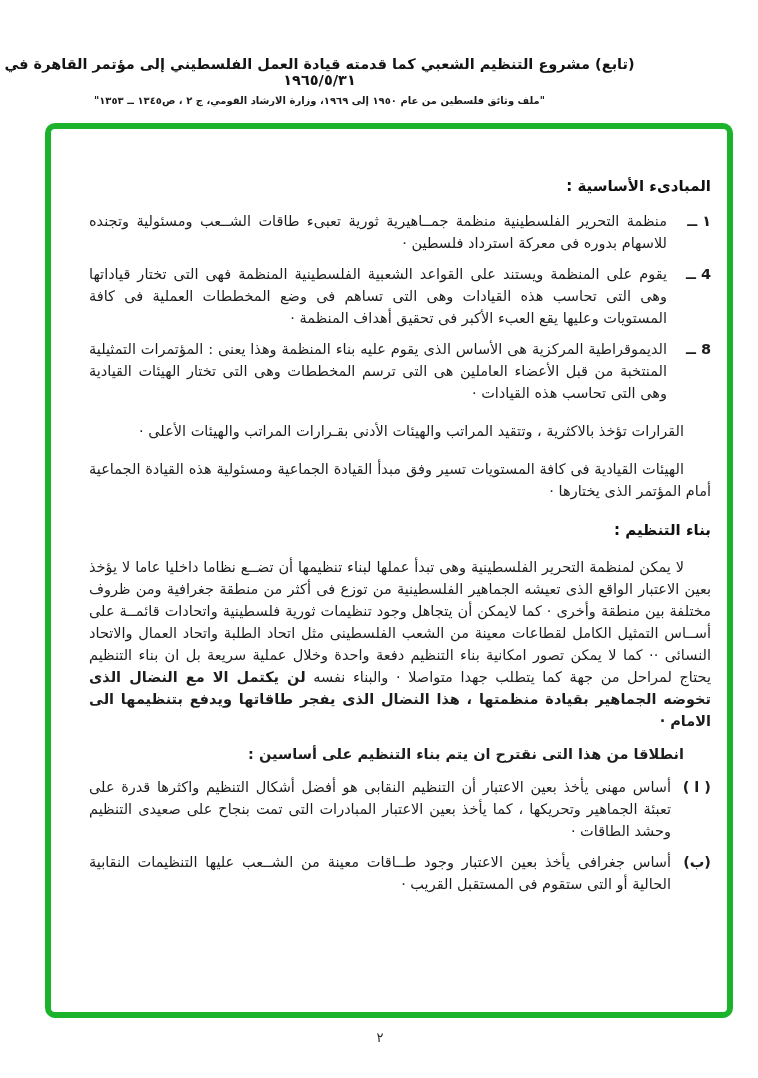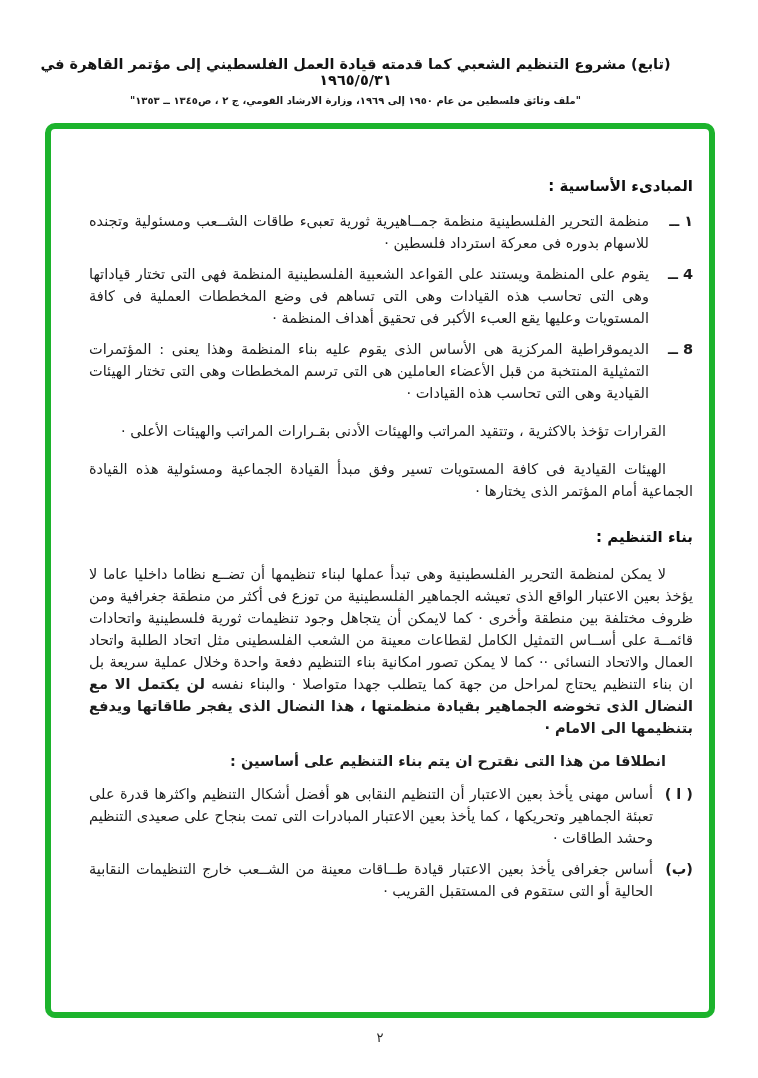--- a/index.html
+++ b/index.html
@@ -16,21 +16,20 @@
     overflow: hidden;
   }
   
   .doc-header {
     position: absolute;
     top: 56px;
     left: 0;
     width: 639px;
     text-align: center;
     direction: rtl;
-    padding-left: 36px;
   }
   .doc-header .h-line1 {
     font-size: 14.5px;
     font-weight: bold;
     letter-spacing: 0.2px;
     color: #141414;
   }
   .doc-header .h-line2 {
     margin-top: 7px;
     font-size: 10px;
@@ -40,20 +39,21 @@
   
   .frame {
     position: absolute;
     left: 45px;
     top: 123px;
     width: 658px;
     height: 883px;
     border: 6px solid #1cb32c;
     border-radius: 10px;
     background: #ffffff;
+    padding-left: 18px;
   }
   
   .content {
     position: absolute;
     top: 46px;
     right: 16px;
     left: 38px;
     direction: rtl;
     font-size: 14.5px;
     line-height: 22px;
@@ -61,21 +61,21 @@
     color: #1d1d1d;
   }
   .sec-heading {
     margin: 0 0 13px 0;
     font-size: 15px;
     font-weight: bold;
     text-align: right;
     color: #111111;
   }
   .sec-heading.second {
-    margin-top: 24px;
+    margin-top: 17px;
     margin-bottom: 15px;
     text-align: right;
   }
   .para {
     margin: 0 0 11px 0;
   }
   .indent {
     text-indent: 27px;
   }
   .bold {
@@ -152,19 +152,19 @@
 
     <p class="para indent bold">انطلاقا من هذا التى نقترح ان يتم بناء التنظيم على أساسين :</p>
 
     <div class="item lettered">
       <span class="marker">( ا )</span>
       <span class="item-text">أساس مهنى يأخذ بعين الاعتبار أن التنظيم النقابى هو أفضل أشكال التنظيم واكثرها قدرة على تعبئة الجماهير وتحريكها ، كما يأخذ بعين الاعتبار المبادرات التى تمت بنجاح على صعيدى التنظيم وحشد الطاقات ·</span>
     </div>
 
     <div class="item lettered">
       <span class="marker">(ب)</span>
-      <span class="item-text">أساس جغرافى يأخذ بعين الاعتبار قيادة طــاقات معينة من الشــعب خارج التنظيمات النقابية الحالية أو التى ستقوم فى المستقبل القريب ·</span>
+      <span class="item-text">أساس جغرافى يأخذ بعين الاعتبار وجود طــاقات معينة من الشــعب عليها التنظيمات النقابية الحالية أو التى ستقوم فى المستقبل القريب ·</span>
     </div>
 
   </div>
 </div>
 
 <div class="page-number">٢</div>
 
 </body></html>

